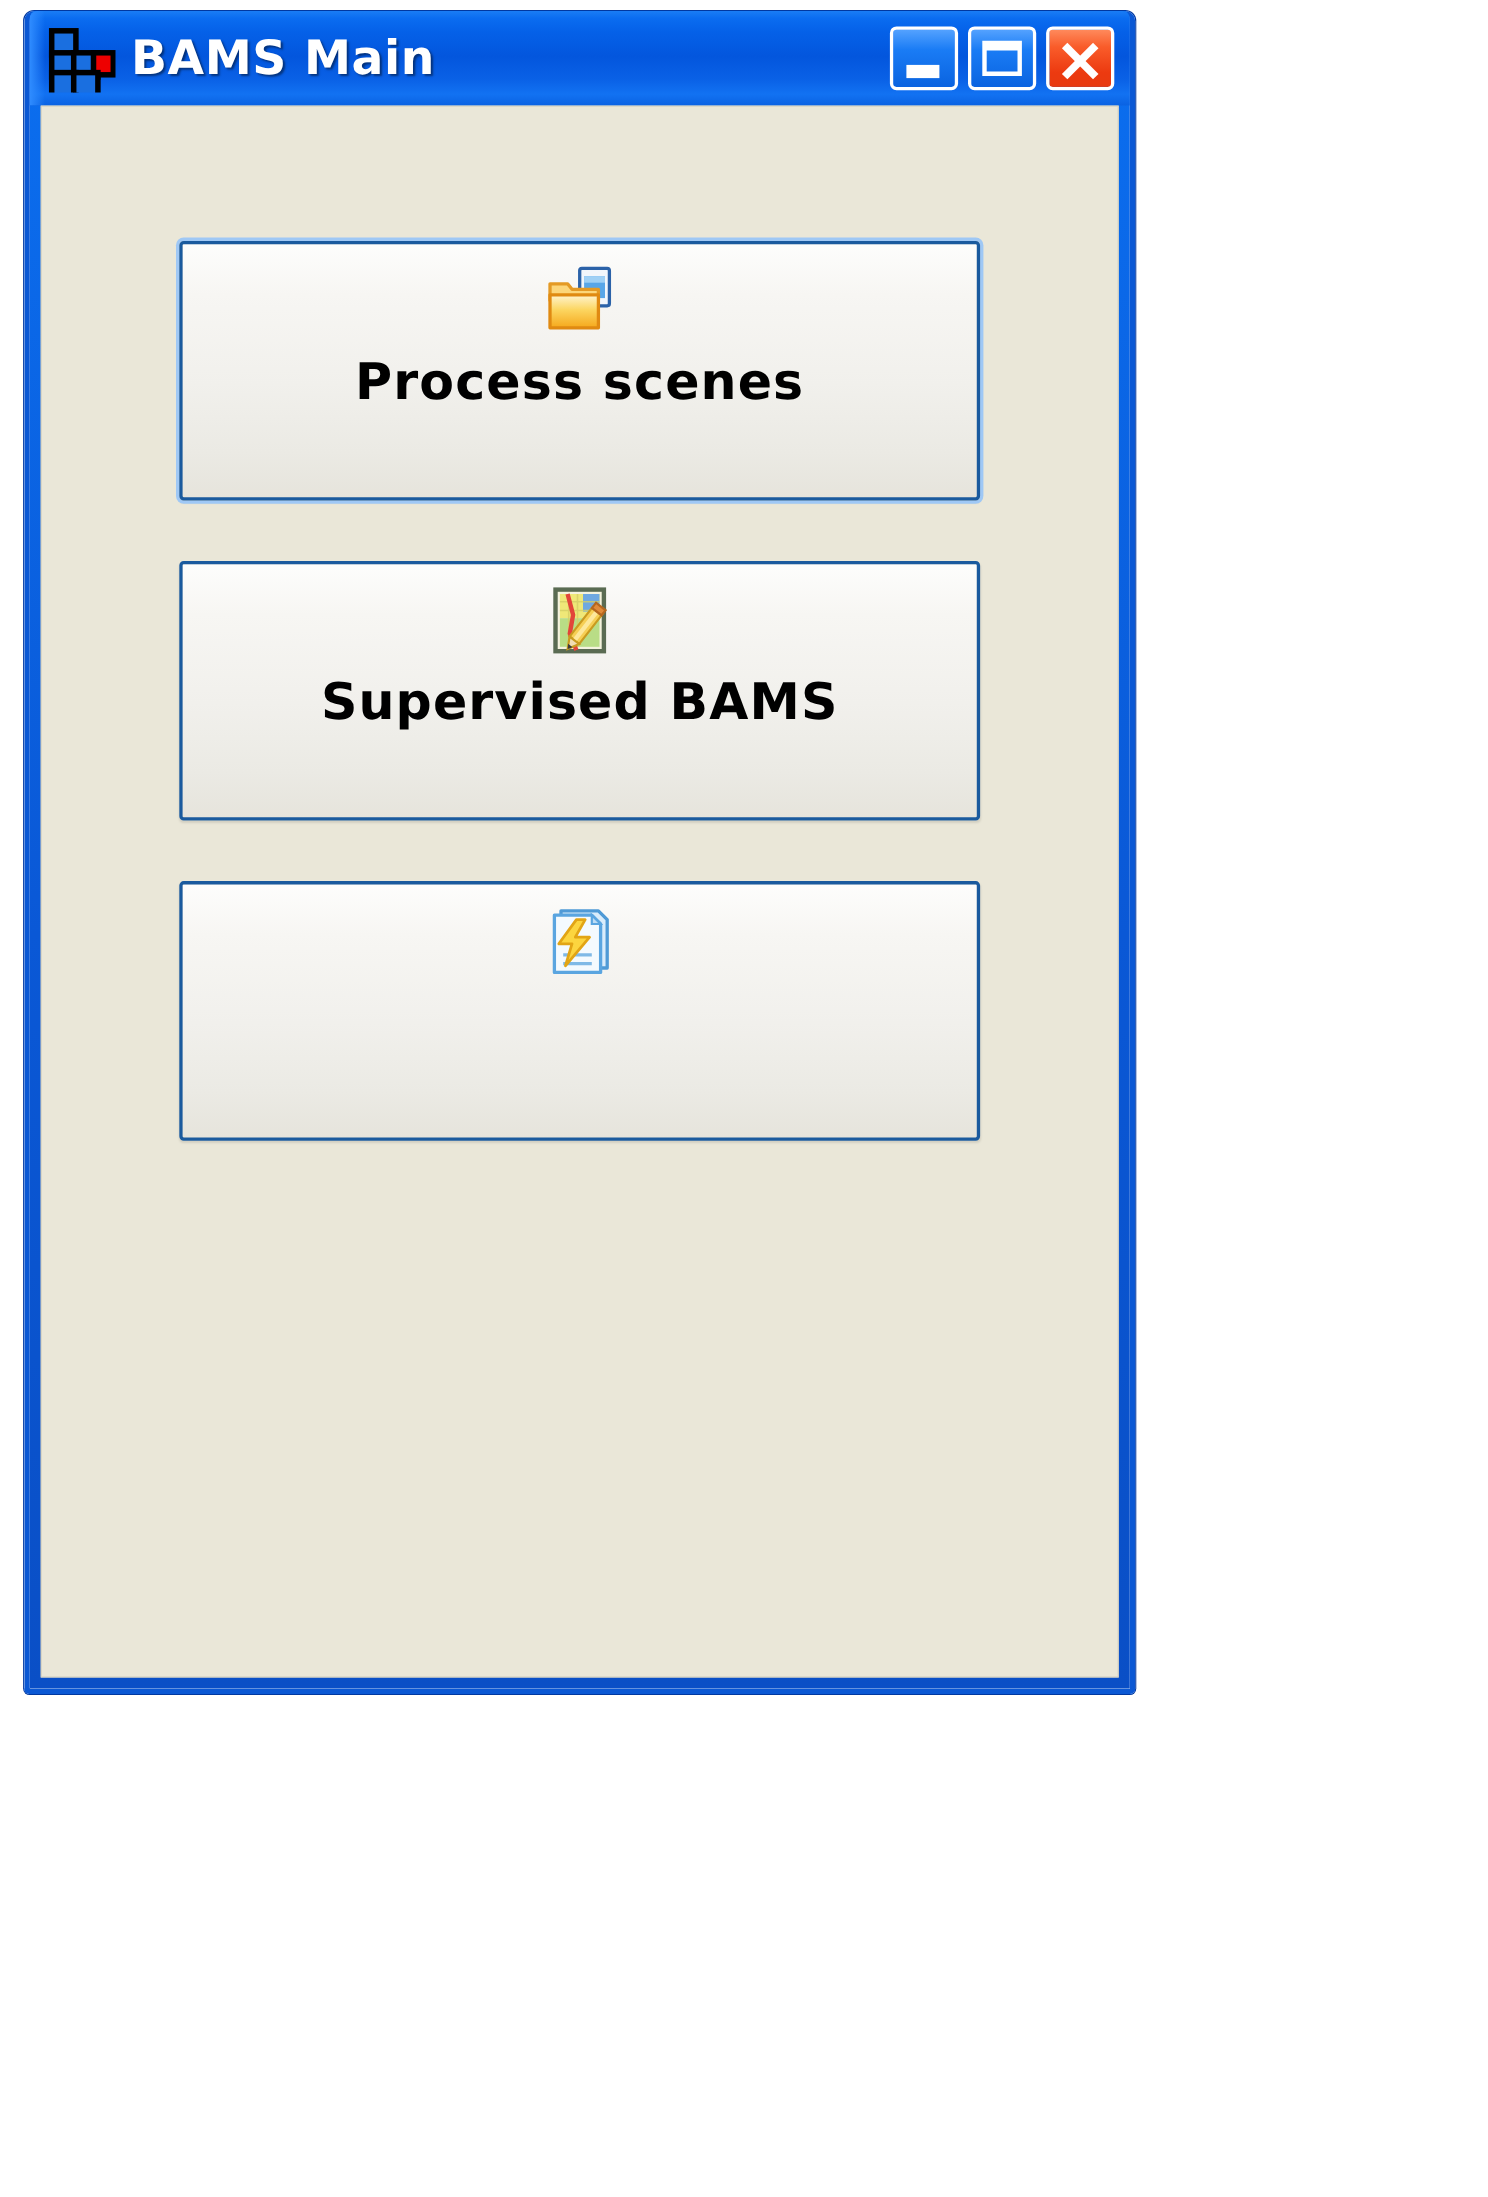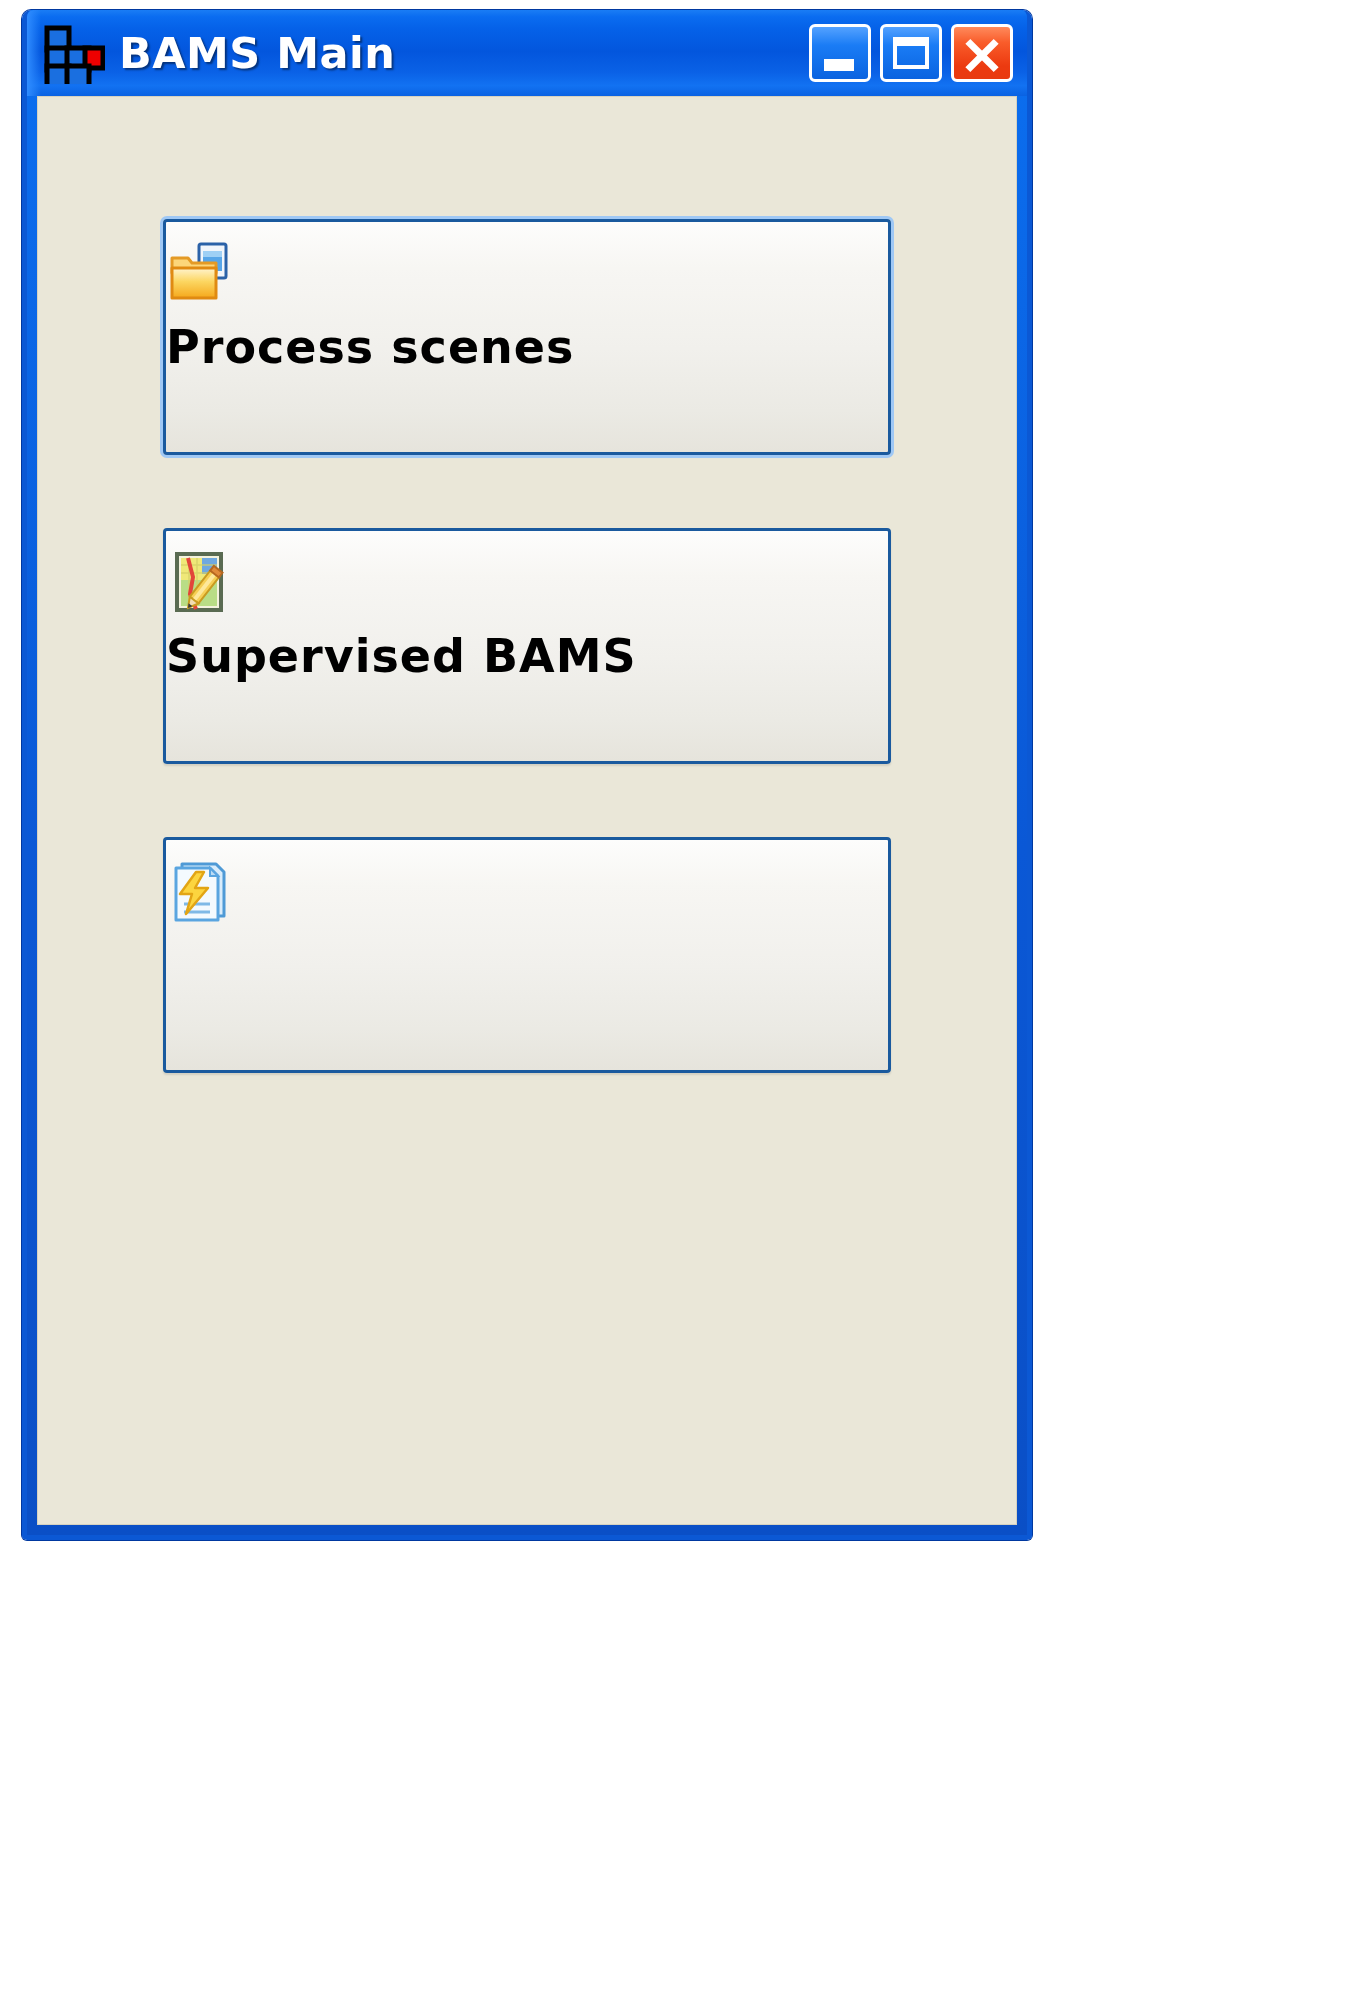--- a/index.html
+++ b/index.html
@@ -163,28 +163,28 @@
     background: linear-gradient(to bottom,
        #fdfdfc 0%,
        #f7f6f3 20%,
        #f1f0ec 55%,
        #ebeae4 82%,
        #e6e4dc 100%);
     position: relative;
     cursor: pointer;
     display: flex;
     flex-direction: column;
-    align-items: flex-start;
+    align-items: center;
     box-shadow: 0 2px 2px rgba(0,0,0,0.10);
   }
   .xp-button.focused {
     border-color: #1a5a9e;
     box-shadow: 0 0 0 3px #9fc8f5, 0 2px 2px rgba(0,0,0,0.10);
   }
-  .xp-button + .xp-button { margin-top: 73px; }
+  .xp-button + .xp-button { margin-top: 55px; }
 
   .btn-icon {
     margin-top: 18px;
     width: 66px;
     height: 66px;
     position: relative;
     flex: 0 0 auto;
   }
 
   .btn-label {

